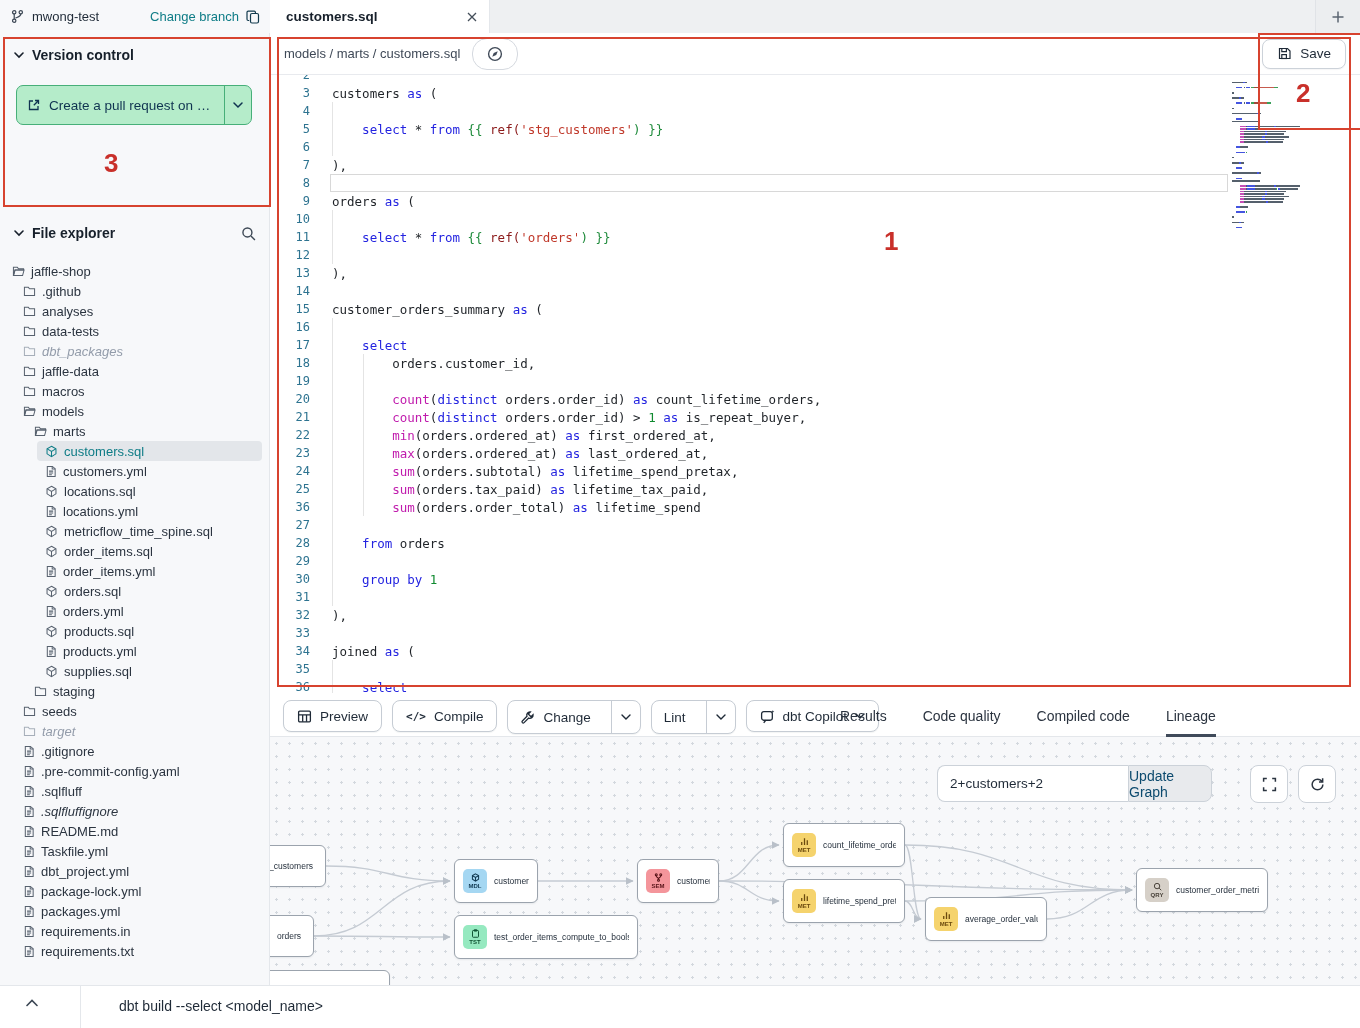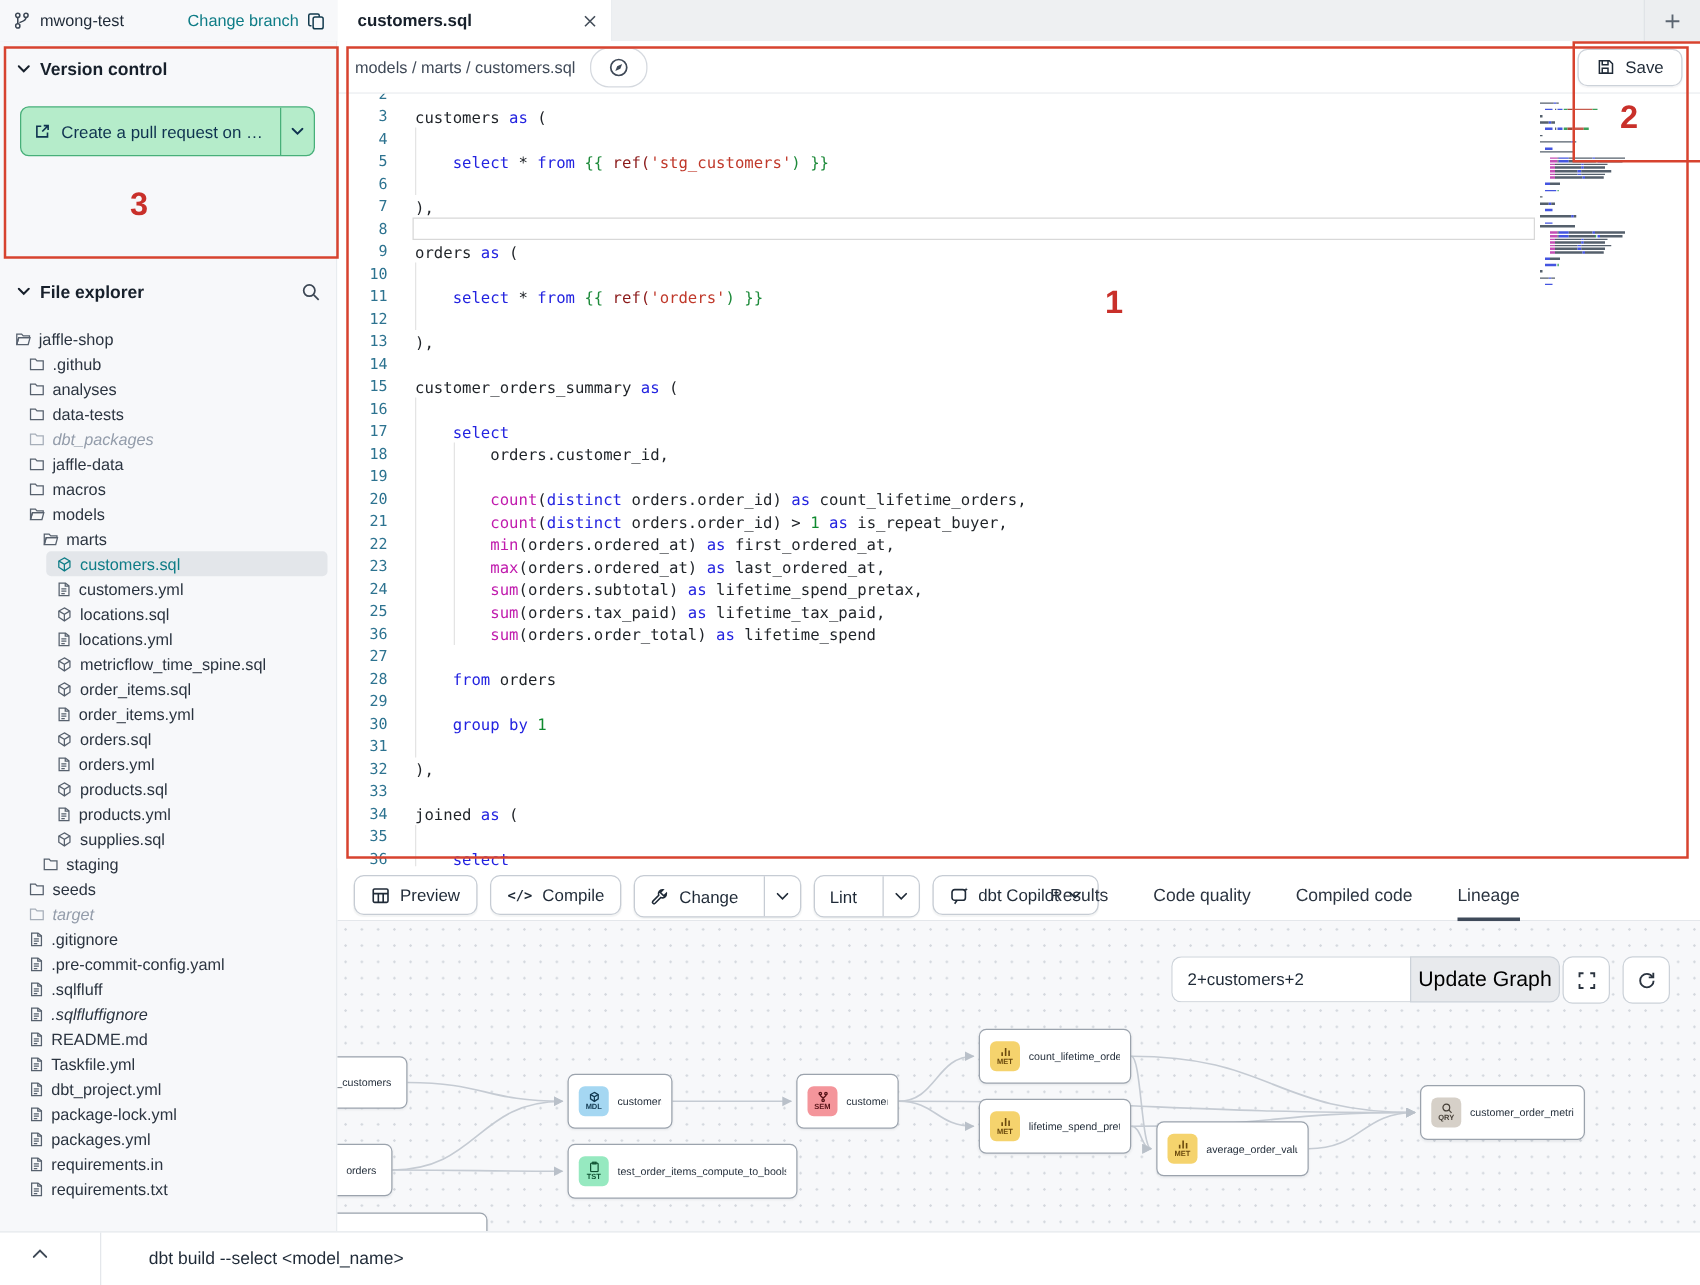--- a/index.html
+++ b/index.html
@@ -68,21 +68,21 @@
 
   
   #lineage{position:absolute;left:270px;top:737px;width:1090px;height:248px;overflow:hidden;background-color:#f7f8fa;background-image:radial-gradient(#d3d8de 1px,transparent 1.1px);background-size:13px 13px;}
   #edges{position:absolute;left:0;top:0;}
   .lnode{position:absolute;background:#fff;border:1px solid #9ba3ad;border-radius:6px;display:flex;align-items:center;gap:7px;padding:0 8px;box-sizing:border-box;box-shadow:0 1px 2px rgba(20,30,40,.07);}
   .lnode.end{justify-content:flex-end;padding-right:12px;}
   .badge{width:24px;height:24px;border-radius:5px;display:flex;flex-direction:column;align-items:center;justify-content:center;flex:0 0 auto;}
   .badge em{font-style:normal;font-weight:700;font-size:6px;line-height:6px;margin-top:1px;}
   .nlabel{font-size:8.5px;color:#1f2a37;white-space:nowrap;overflow:hidden;}
   .lin-input{position:absolute;left:667px;top:28px;width:191px;height:37px;border:1px solid #ccd2d9;border-right:none;border-radius:8px 0 0 8px;background:#fff;box-sizing:border-box;padding:0 12px;font-size:13.5px;color:#1f2a37;font-family:"Liberation Sans",sans-serif;outline:none;}
-  .upd-btn{position:absolute;left:858px;top:28px;width:120px;height:37px;border:1px solid #ccd2d9;border-radius:0 8px 8px 0;background:#e8eaed;box-sizing:border-box;display:flex;align-items:center;justify-content:center;font-size:17px;color:#000000;}
+  .upd-btn{position:absolute;left:858px;top:28px;width:84px;height:37px;border:1px solid #ccd2d9;border-radius:0 8px 8px 0;background:#e8eaed;box-sizing:border-box;display:flex;align-items:center;justify-content:center;font-size:14px;color:#0c4a6e;}
   .sq-btn{position:absolute;top:28px;width:38px;height:38px;border:1px solid #ccd2d9;border-radius:8px;background:#fff;box-sizing:border-box;display:flex;align-items:center;justify-content:center;color:#2b3440;}
 
   
   #statusbar{position:absolute;left:0;top:985px;width:1360px;height:43px;background:#fff;border-top:1px solid #e4e7eb;box-sizing:border-box;}
   .sb-chev{position:absolute;left:26px;top:13px;color:#3c4754;}
   .sb-div{position:absolute;left:80px;top:0;width:1px;height:42px;background:#e4e7eb;}
   .sb-cmd{position:absolute;left:119px;top:12px;font-size:14px;color:#1f2a37;}
 
   
   #annotations{position:absolute;left:0;top:0;width:1360px;height:1028px;pointer-events:none;z-index:60;}

